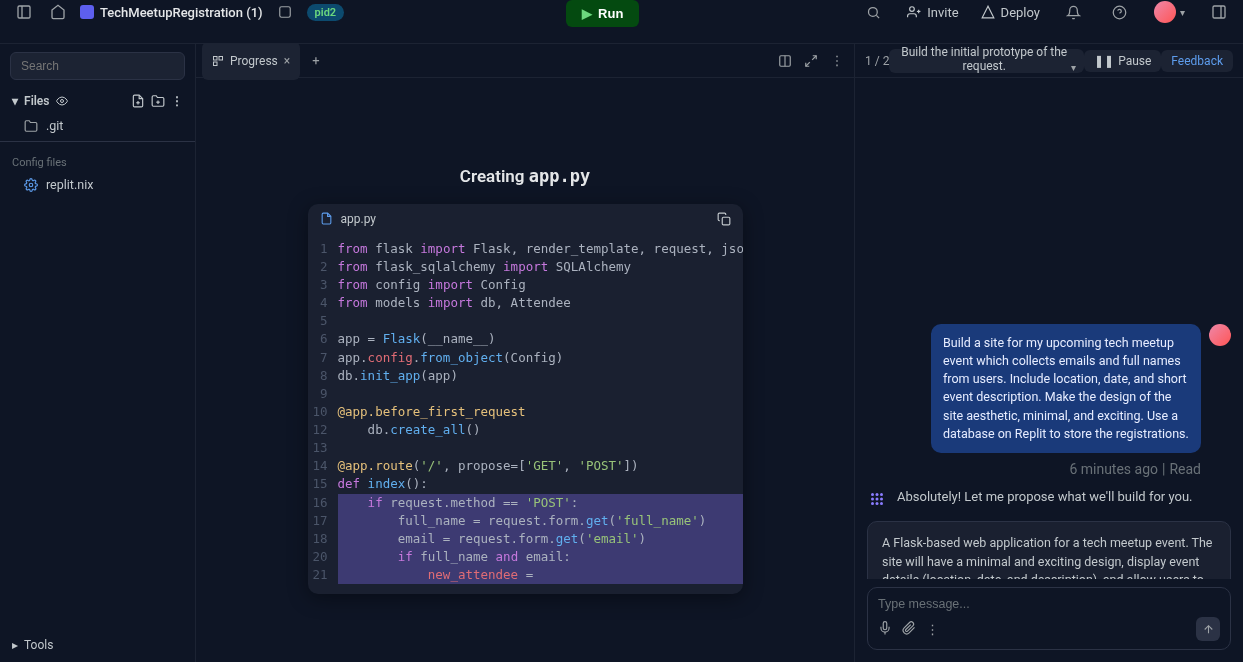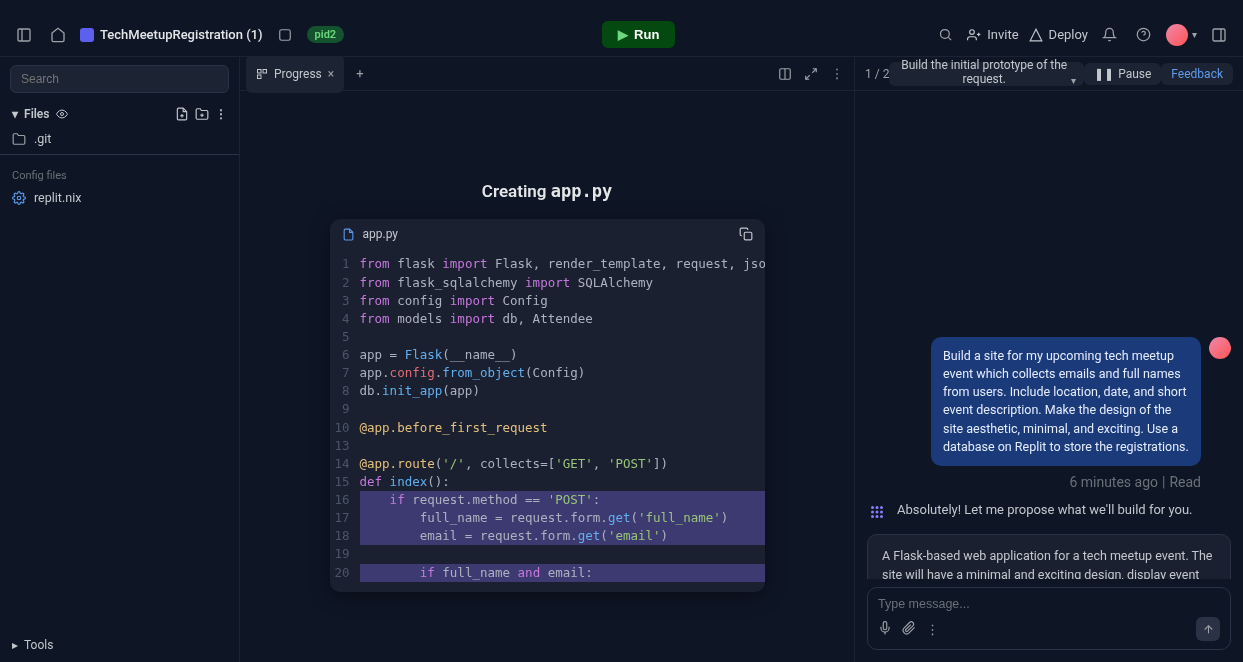--- a/index.html
+++ b/index.html
@@ -10,69 +10,68 @@
     font-size: 13px;
     width: 1243px;
     height: 662px;
     overflow: hidden;
     display: flex;
     flex-direction: column;
   }
   .topbar {
     height: 44px;
     display: flex;
-    align-items: center;
+    align-items: flex-start;
     padding: 0 12px;
     border-bottom: 1px solid #1c2333;
     gap: 8px;
-    margin-top: 13px;
   }
   .topbar-left { display: flex; align-items: center; gap: 10px; }
   .topbar-center { flex: 1; display: flex; justify-content: center; }
-  .topbar-right { display: flex; align-items: center; gap: 10px; }
+  .topbar-right { display: flex; align-items: center; gap: 22px; }
   .icon-btn {
     width: 24px; height: 24px;
     display: flex; align-items: center; justify-content: center;
     color: #9da2a6; cursor: pointer; border-radius: 4px;
   }
   .project-name { display: flex; align-items: center; gap: 6px; font-weight: 500; color: #e4e6e8; }
   .project-badge-icon { width:14px; height:14px; background:#5d5fef; border-radius:3px; display:inline-block;}
   .pid-badge {
-    background: #14532d; color: #6cd97e; padding: 2px 8px; border-radius: 10px;
+    background: #0c4a6e; color: #6cd97e; padding: 2px 8px; border-radius: 10px;
     font-size: 11px; font-weight: 600;
   }
   .run-btn {
     background: #044a10; color: #fff; border: none;
     padding: 6px 16px; border-radius: 6px; font-weight: 600;
     display: flex; align-items: center; gap: 6px; cursor: pointer;
     font-size: 13px;
   }
   .run-btn .play { color: #6cd97e; }
   .top-link { color: #c2c8cc; display: flex; align-items: center; gap: 6px; cursor: pointer; font-size: 13px;}
   .avatar { width: 22px; height: 22px; border-radius: 50%; background: linear-gradient(135deg,#e8a,#f55); }
   .chev { color:#9da2a6; font-size:10px;}
   .main { flex: 1; display: flex; overflow: hidden; }
   
   .sidebar {
-    width: 240px; display: flex; flex-direction: column;
+    width: 196px; display: flex; flex-direction: column;
     border-right: 1px solid #1c2333;
   }
   .search-box {
     margin: 8px 10px; padding: 6px 10px;
     background: #1c2333; border: 1px solid #2b3245; border-radius: 6px;
     color: #9da2a6; font-size: 12px;
   }
   .files-header {
     display: flex; align-items: center; padding: 6px 12px;
     gap: 6px; font-weight: 600; font-size: 12px;
   }
   .files-header .spacer { flex:1; }
   .file-item, .config-item {
     display: flex; align-items: center; gap: 8px;
-    padding: 4px 12px; font-size: 12.5px; cursor: pointer;
+    padding: 4px 24px; font-size: 12.5px; cursor: pointer;
   }
   .file-item svg, .config-item svg { color:#9da2a6; }
   .section-label { padding: 10px 12px 4px; font-size: 11px; color: #697177; }
   .sidebar-bottom { margin-top:auto; padding:10px 12px; font-size:12px; display:flex; align-items:center; gap:6px; cursor:pointer;}
   
   .editor-col {
     flex: 1; display: flex; flex-direction: column; min-width: 0;
     border-right: 1px solid #1c2333;
   }
   .tabbar {
@@ -362,50 +361,54 @@
             </div>
             <div class="code-row">
               <div class="ln">9</div>
               <div class="cl">&nbsp;</div>
             </div>
             <div class="code-row">
               <div class="ln">10</div>
               <div class="cl"><span class="deco">@app.before_first_request</span></div>
             </div>
             <div class="code-row">
+              <div class="ln">12</div>
+              <div class="cl">    <span class="pl">db.</span><span class="fn2">create_all</span><span class="pl">()</span></div>
+            </div>
+            <div class="code-row">
               <div class="ln">13</div>
               <div class="cl">&nbsp;</div>
             </div>
             <div class="code-row">
               <div class="ln">14</div>
-              <div class="cl"><span class="deco">@app.route</span><span class="pl">(</span><span class="str">'/'</span><span class="pl">, collects=[</span><span class="str">'GET'</span><span class="pl">, </span><span class="str">'POST'</span><span class="pl">])</span></div>
+              <div class="cl"><span class="deco">@app.route</span><span class="pl">(</span><span class="str">'/'</span><span class="pl">, propose=[</span><span class="str">'GET'</span><span class="pl">, </span><span class="str">'POST'</span><span class="pl">])</span></div>
             </div>
             <div class="code-row">
               <div class="ln">15</div>
               <div class="cl"><span class="kw">def</span> <span class="fn2">index</span><span class="pl">():</span></div>
             </div>
             <div class="code-row">
               <div class="ln">16</div>
               <div class="cl hl-purple">    <span class="kw">if</span> <span class="pl">request.method == </span><span class="str">'POST'</span><span class="pl">:</span></div>
             </div>
             <div class="code-row">
               <div class="ln">17</div>
               <div class="cl hl-purple">        <span class="pl">full_name = request.form.</span><span class="fn2">get</span><span class="pl">(</span><span class="str">'full_name'</span><span class="pl">)</span></div>
             </div>
             <div class="code-row">
               <div class="ln">18</div>
               <div class="cl hl-purple">        <span class="pl">email = request.form.</span><span class="fn2">get</span><span class="pl">(</span><span class="str">'email'</span><span class="pl">)</span></div>
             </div>
             <div class="code-row">
-              <div class="ln">19</div>
-              <div class="cl">&nbsp;</div>
-            </div>
-            <div class="code-row">
               <div class="ln">20</div>
               <div class="cl hl-purple">        <span class="kw">if</span> <span class="pl">full_name</span> <span class="kw">and</span> <span class="pl">email:</span></div>
+            </div>
+            <div class="code-row">
+              <div class="ln">21</div>
+              <div class="cl hl-purple">            <span class="id">new_attendee</span> <span class="pl">=</span></div>
             </div>
           </div>
       </div>
     </div>
   </div>
 
   <div class="agent-col">
     <div class="agent-header">
       <span class="step-badge">1 / 2</span>
       <div class="step-desc-box">

